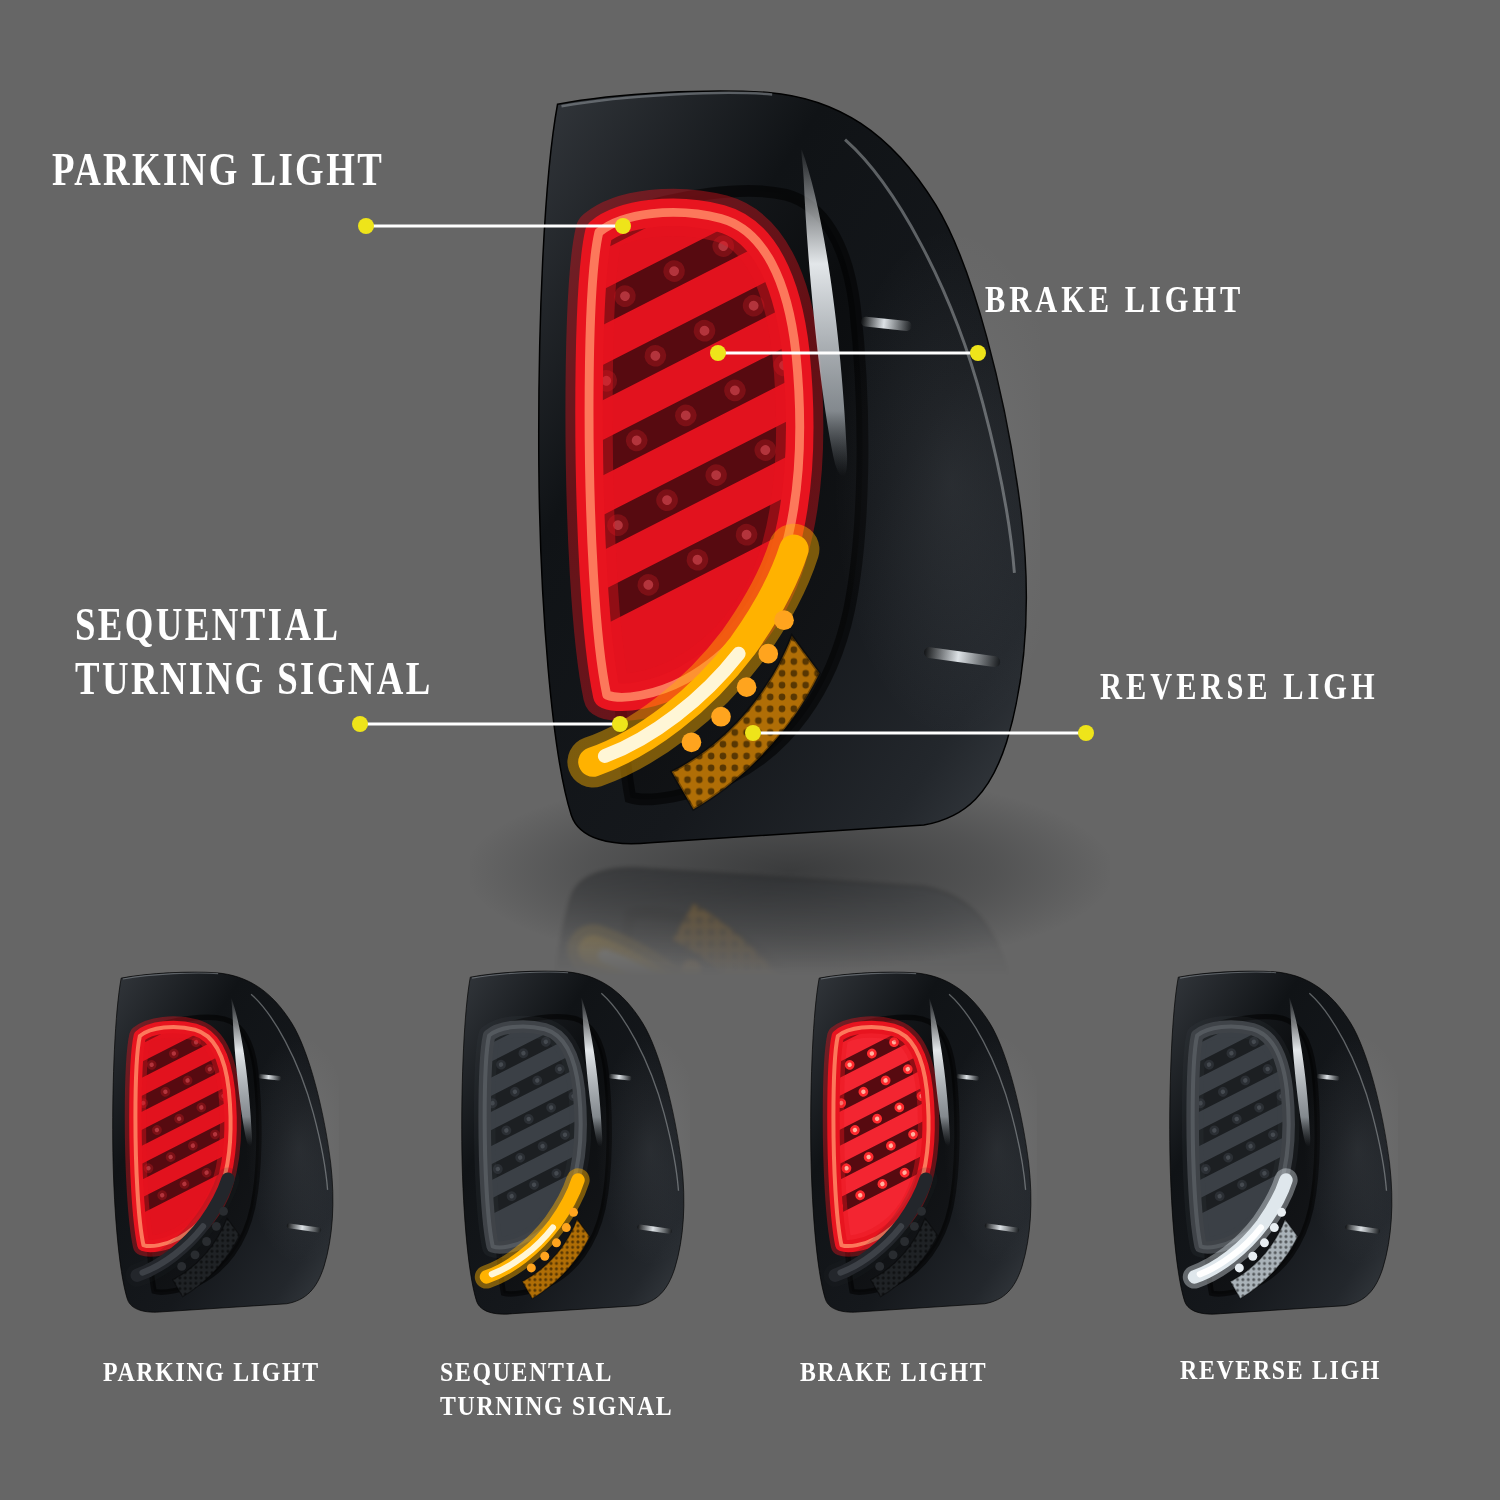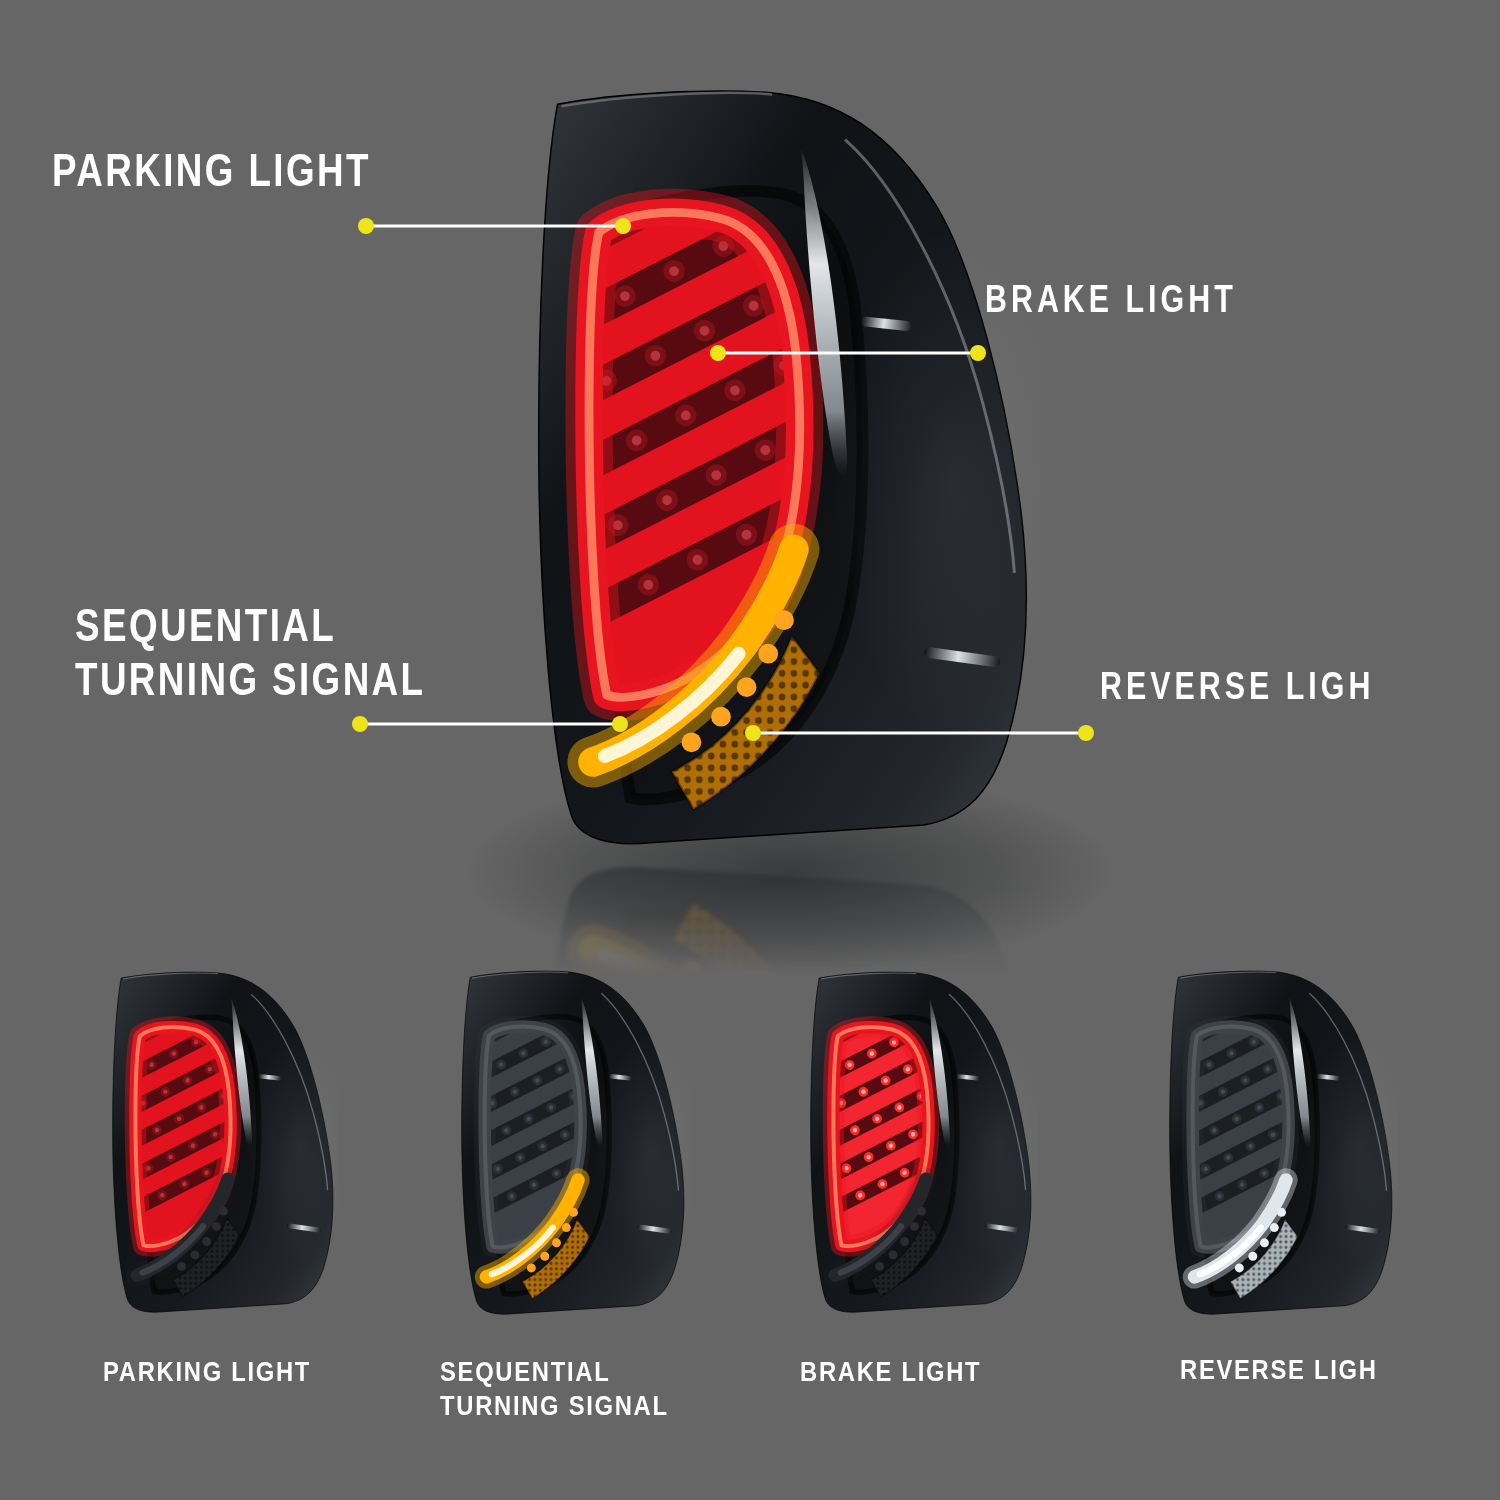--- a/index.html
+++ b/index.html
@@ -4,21 +4,21 @@
 <style>
   html,body{margin:0;padding:0;}
   :root{
     --c-background:#666666; --c-label-text:#ffffff; --c-leader-line:#ffffff;
     --c-marker-yellow:#eee41a; --c-tail-light-red:#e8141f; --c-signal-amber:#ffb200;
     --c-reverse-white:#ffffff; --c-housing-black:#0d0f12;
   }
   .canvas{
     position:relative;width:1500px;height:1500px;overflow:hidden;
     background:var(--c-background);
-    font-family:Liberation Sans, sans-serif;
+    font-family:Liberation Serif, serif;
   }
   
   .callout{
     position:absolute;color:var(--c-label-text);font-weight:bold;white-space:nowrap;
     transform:scaleX(.8);transform-origin:0 0;line-height:1.18;
   }
   .callout.big{font-size:46px;letter-spacing:3px;}
   .callout.small{font-size:38px;letter-spacing:5px;}
   .co-parking{left:52px;top:143px;}
   .co-brake{left:985px;top:277px;}

